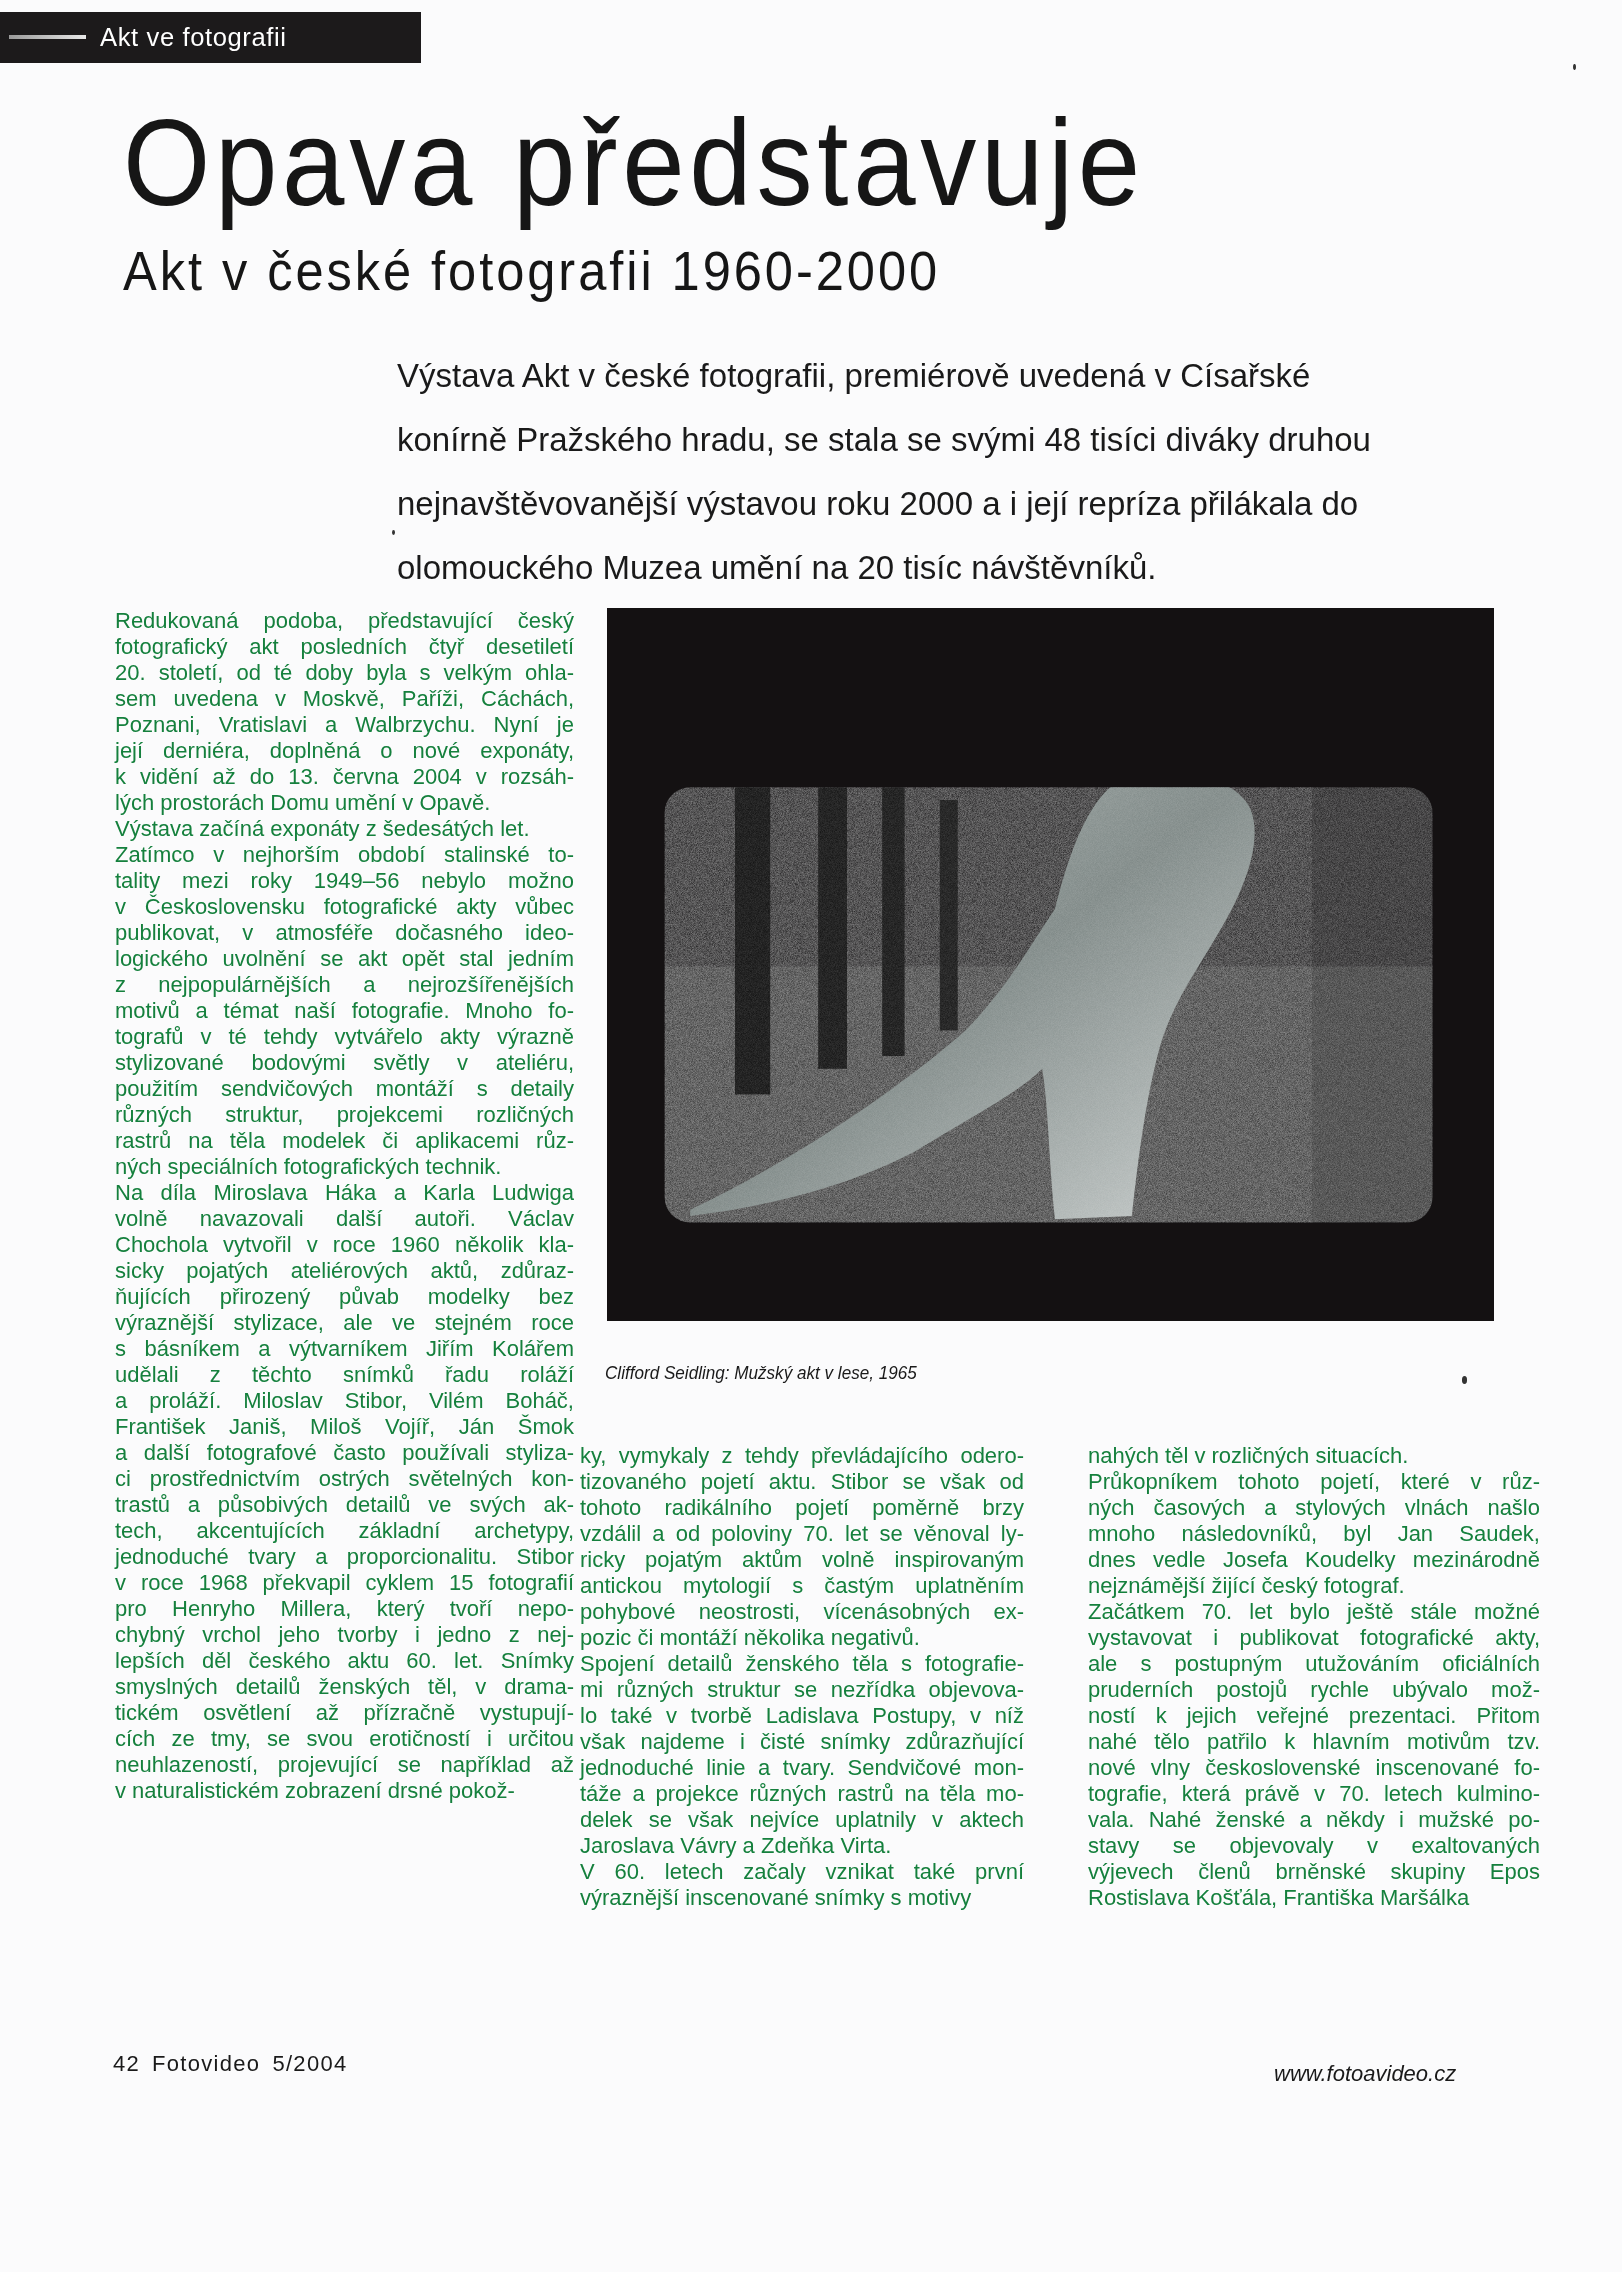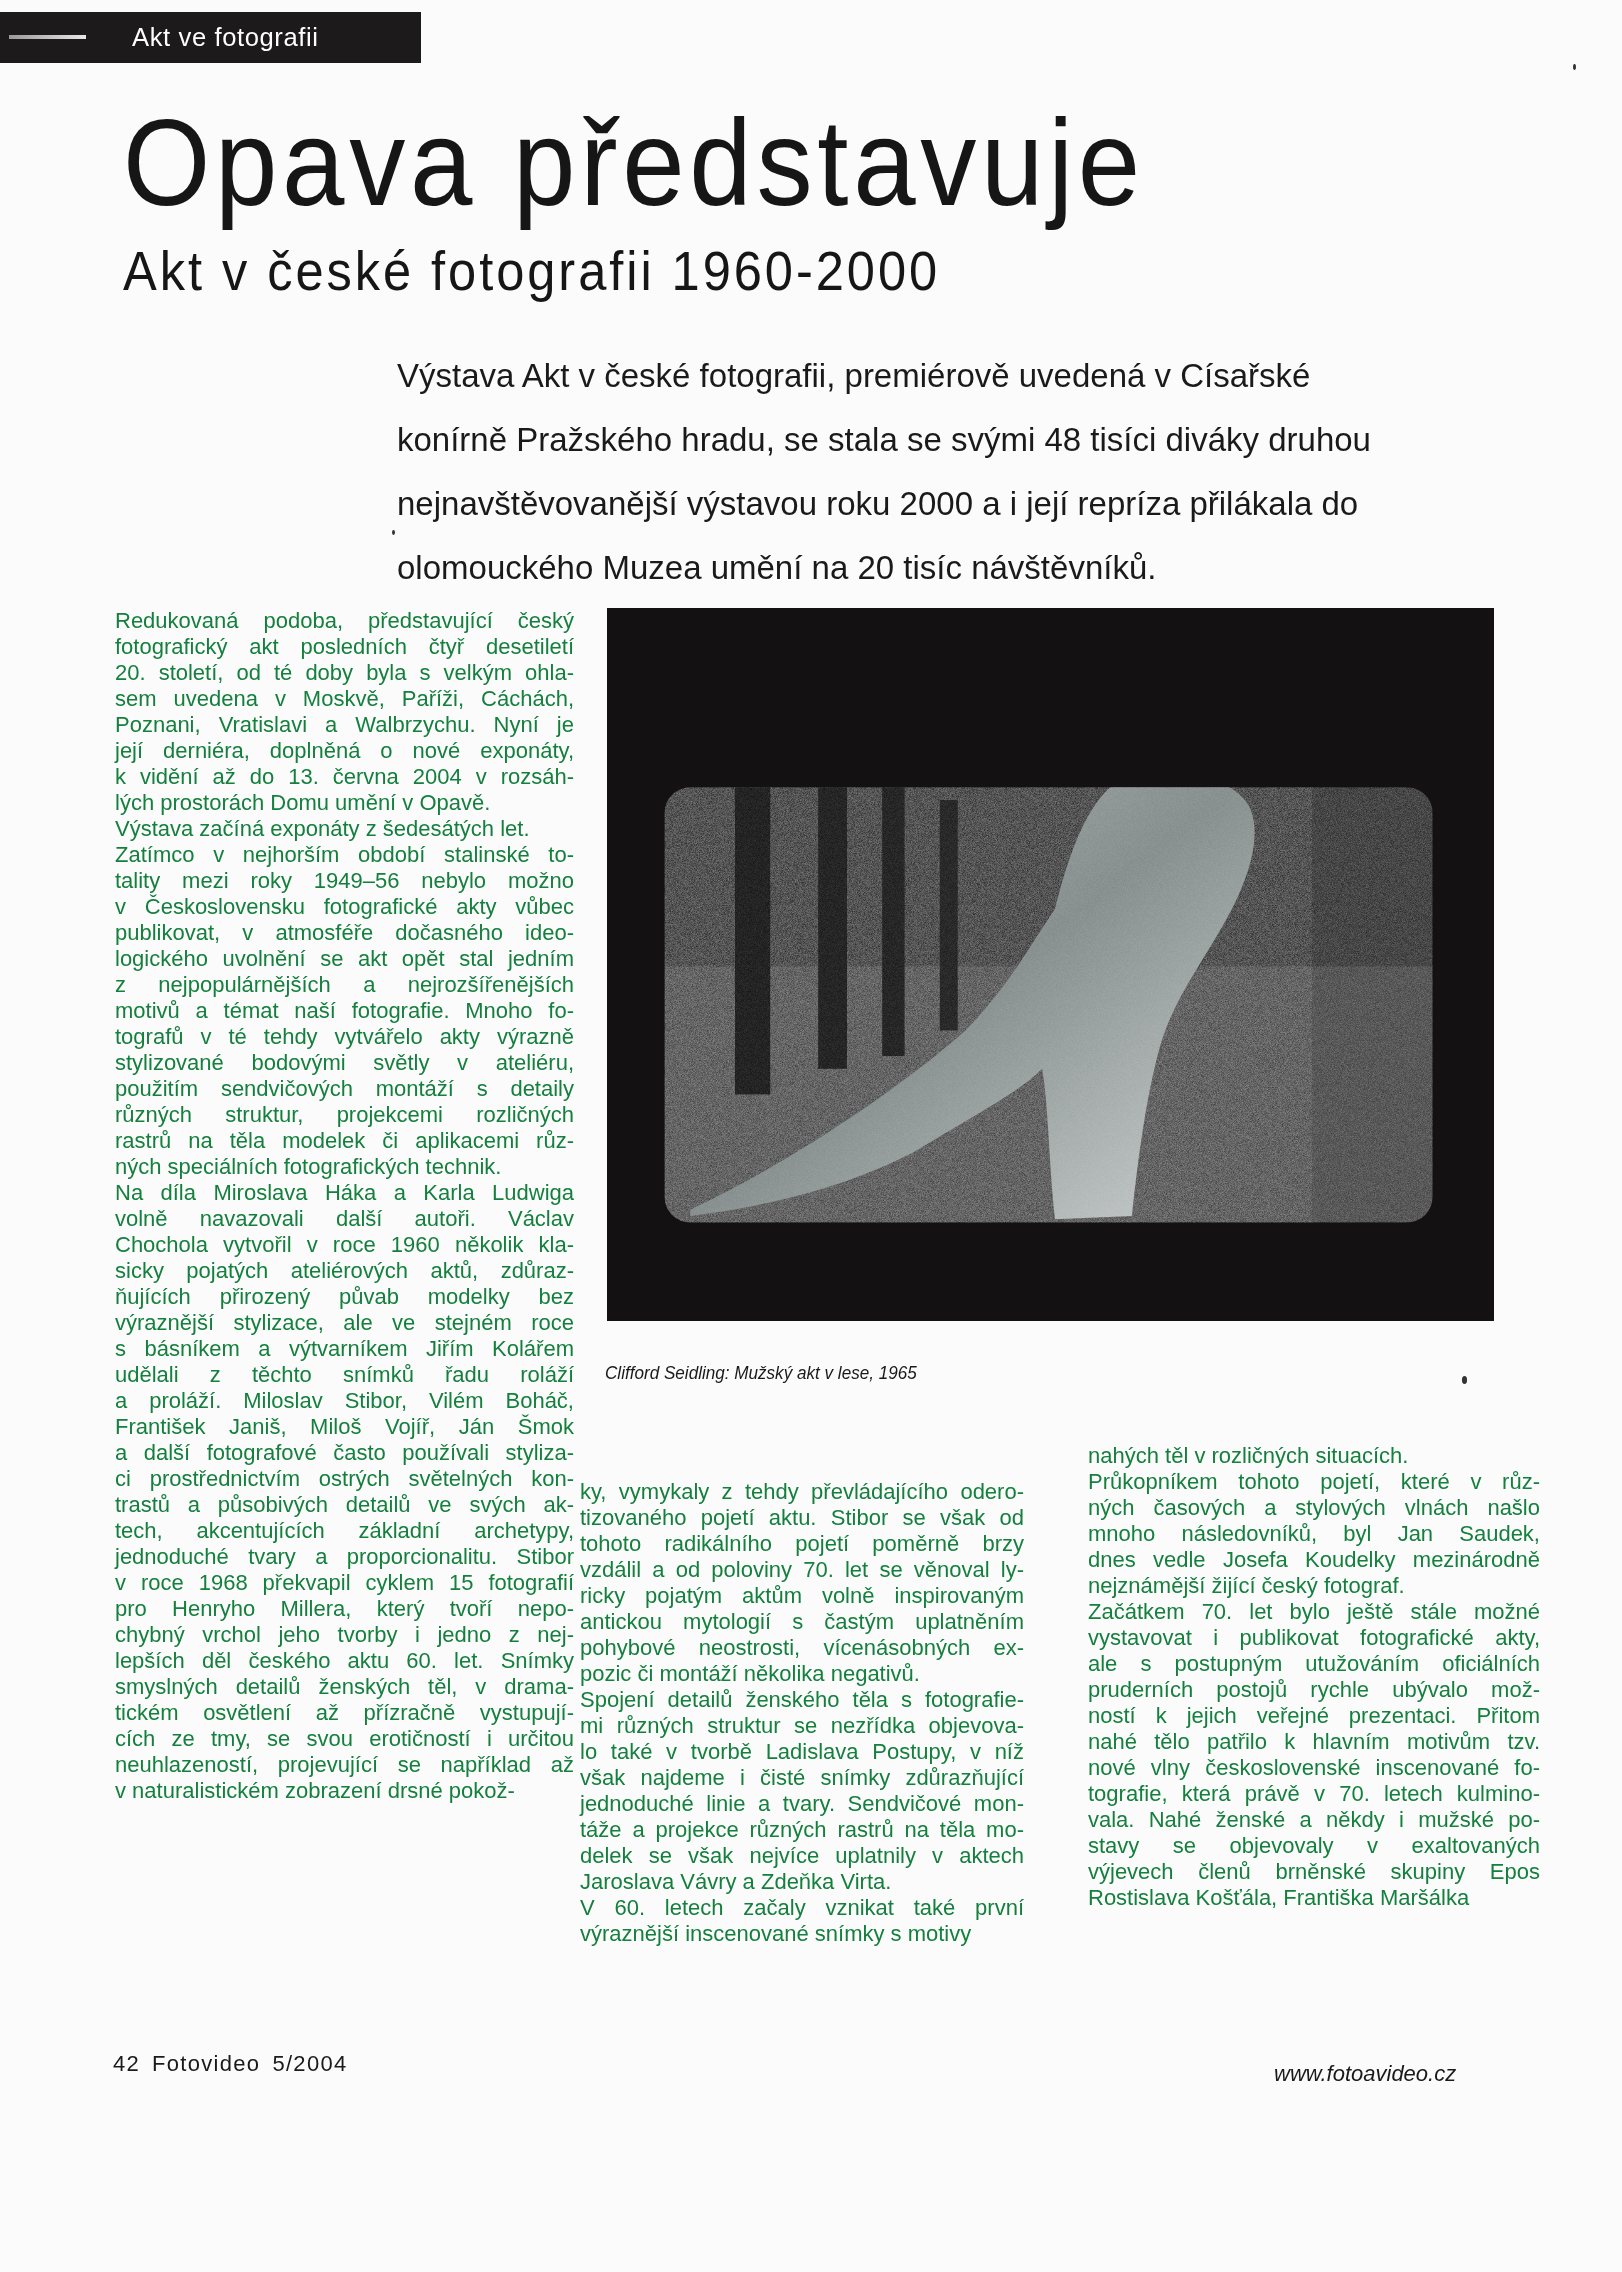--- a/index.html
+++ b/index.html
@@ -16,21 +16,20 @@
     background: #1c1a1b;
     display: flex; align-items: center;
   }
   .section-tab .rule {
     width: 77px; height: 3.2px; margin-left: 9px; margin-right: 14px;
     background: linear-gradient(90deg, #9a9a9a, #e8e8e8);
   }
   .section-tab .label {
     color: #ffffff; font-size: 25.6px; letter-spacing: 0.6px;
     font-family: "Liberation Sans", sans-serif;
-    margin-left: 32px;
   }
   .title {
     position: absolute; left: 123px; top: 102px;
     font-size: 122px; font-weight: 400; letter-spacing: 5.1px;
     line-height: 1; margin: 0; color: #161616;
     transform: scaleX(0.92); transform-origin: left top;
   }
   .subtitle {
     position: absolute; left: 123px; top: 244px;
     font-size: 55px; font-weight: 400; letter-spacing: 3.2px;
@@ -42,21 +41,21 @@
     font-size: 33px; line-height: 54px; margin: 0; color: #1a1a1a;
   }
   .lead span { display: block; white-space: nowrap; margin-top: 10px; }
   .col {
     position: absolute; font-size: 22px; line-height: 26px; color: #15803d;
     text-align: justify;
   }
   .col span.l { display: block; white-space: nowrap; text-align-last: justify; }
   .col span.l.last { text-align-last: left; }
   .col-1 { left: 115px; top: 608px; width: 459px; }
-  .col-2 { left: 580px; top: 1443px; width: 444px; margin-top: 36px; }
+  .col-2 { left: 580px; top: 1443px; width: 444px; }
   .col-3 { left: 1044px; top: 1443px; width: 452px; margin-left: 44px; }
   .photo {
     position: absolute; left: 607px; top: 608px; width: 887px; height: 713px;
     background: #141112;
     overflow: hidden;
   }
   .photo svg { width: 100%; height: 100%; display: block; }
   .caption {
     position: absolute; left: 605px; top: 1362px;
     font-size: 19px; font-style: italic; color: #1a1a1a;

